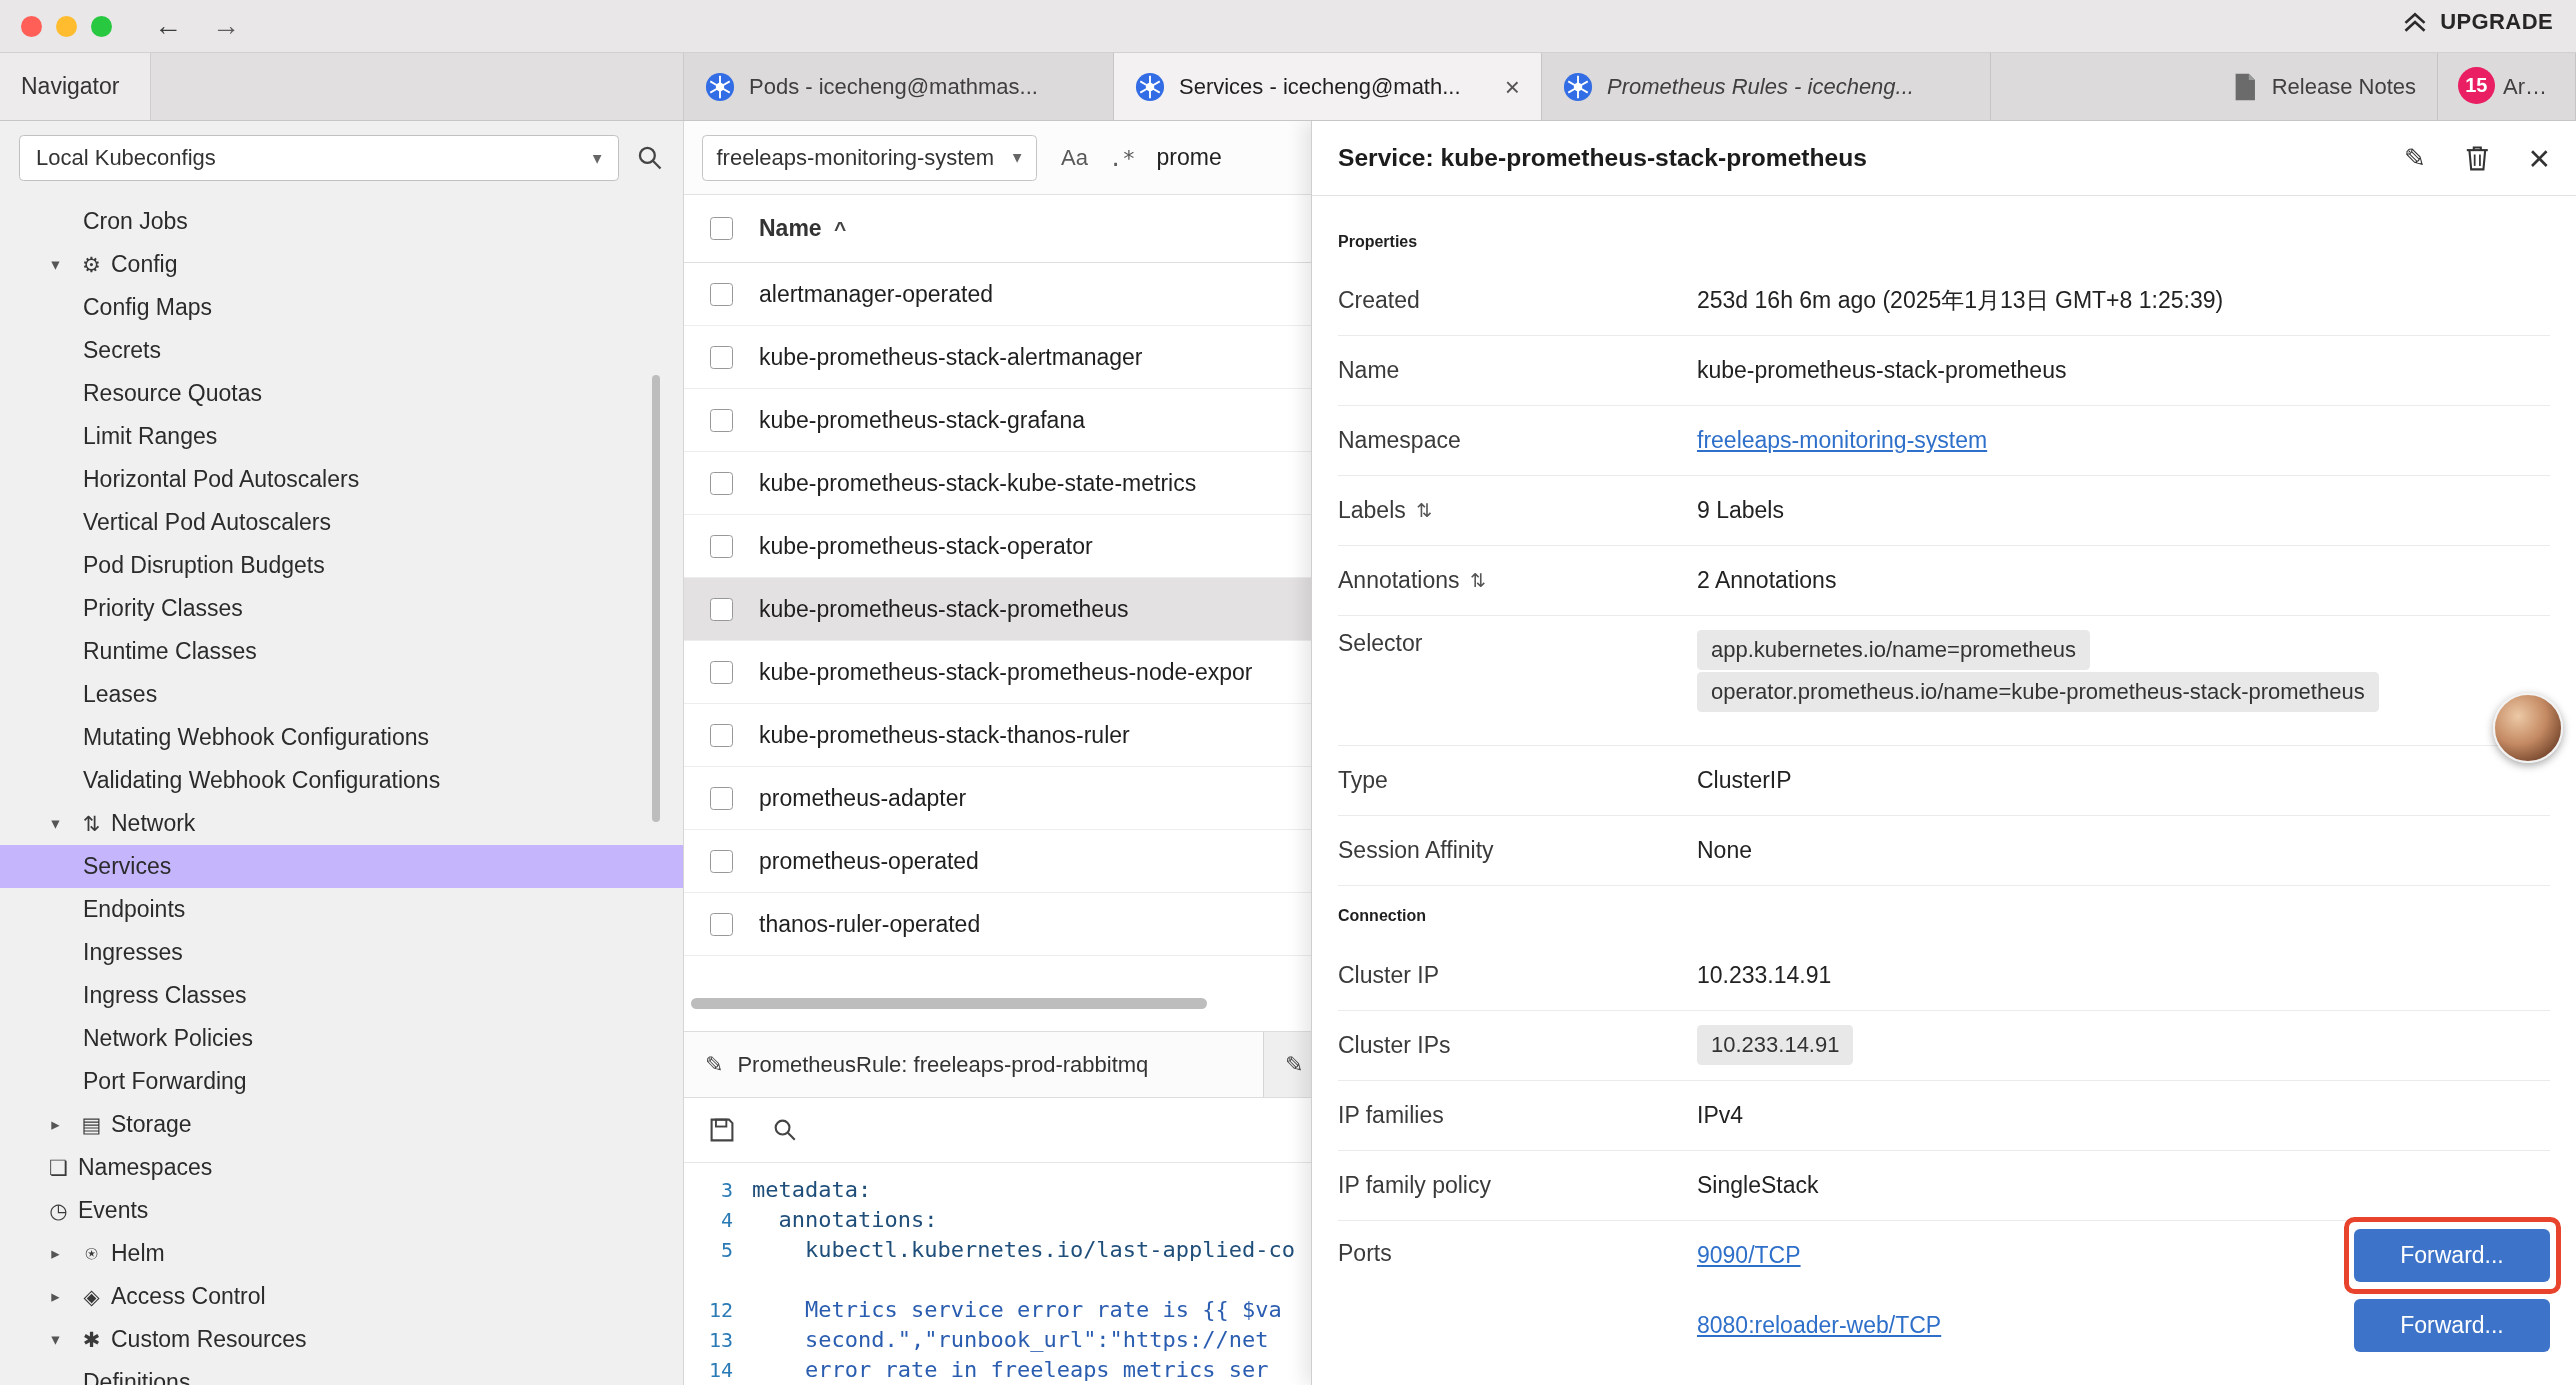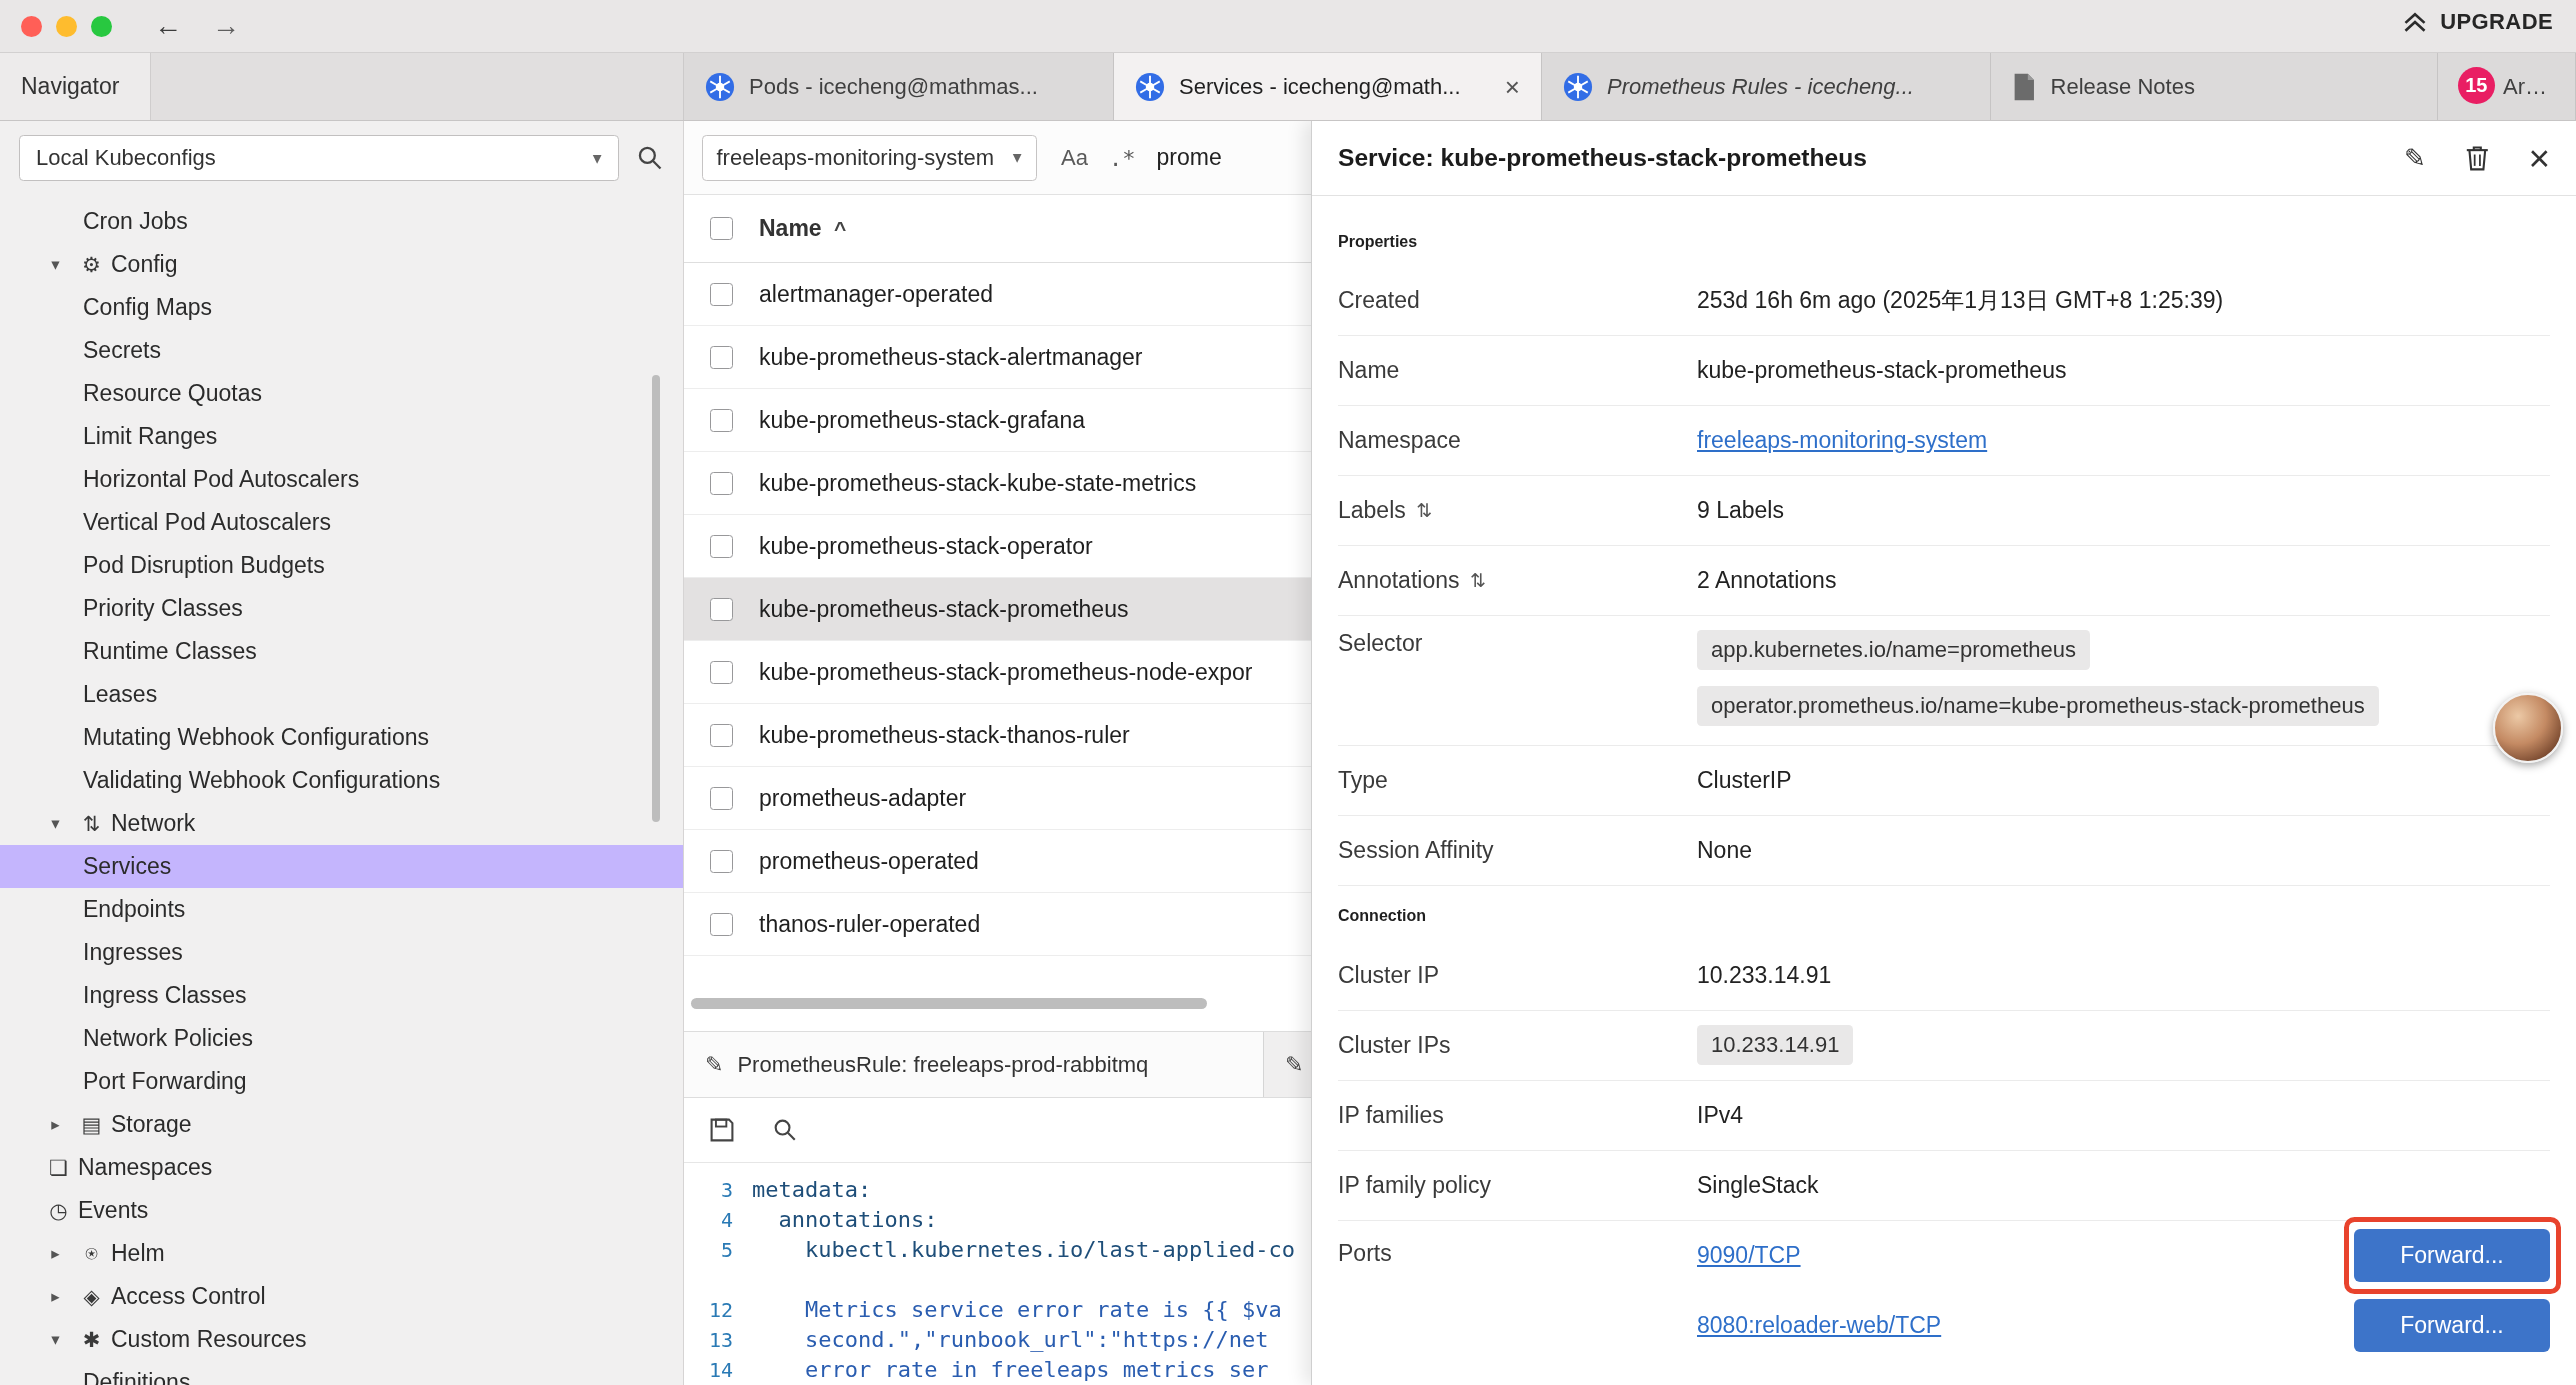--- a/index.html
+++ b/index.html
@@ -16,21 +16,21 @@
   #topbar-right { margin-left:auto; display:flex; align-items:center; gap:32px; padding-right:23px;flex-direction:column; }
   .upgrade { display:flex; align-items:center; gap:10.5px; font-size:22px; font-weight:700; color:#262626; letter-spacing:0.4px; }
   .notif-badge { width:37px; height:37px; border-radius:50%; background:#e91e63; color:#fff; font-size:20px; font-weight:700; display:flex; align-items:center; justify-content:center; }
   svg.ic { display:block; }
 
   
   #tabbar { position:absolute; left:0; top:53px; right:0; height:68px; background:#dcdada; border-bottom:0.9px solid #c7c5c5; display:flex; z-index:19; }
   #nav-zone { width:684px; height:100%; display:flex; border-right:0.9px solid #cccaca; background:#e1dfdf; }
   #navigator-tab { width:151px; height:100%; background:#edebeb; display:flex; align-items:center; padding-left:21px; font-size:23px; color:#333; border-right:0.9px solid #cfcdcd; }
   .tab { height:100%; display:flex; align-items:center; gap:14px; padding:0 21px; border-right:0.9px solid #c6c4c4; font-size:22px; color:#3f3f3f; white-space:nowrap; overflow:hidden; }
-  .tab.t1 { width:430px; } .tab.t2 { width:428px; } .tab.t3 { width:449px; } .tab.t4 { width:447px; } .tab.t5 { flex:1; min-width:0; }
+  .tab.t1 { width:430px; } .tab.t2 { width:428px; } .tab.t3 { width:449px; } .tab.t4 { width:447px;justify-content:flex-end; } .tab.t5 { flex:1; min-width:0; }
   .tab.active { background:#f3f1f1; color:#1f1f1f; }
   .tab.italic .tab-label { font-style:italic; }
   .tab-label { overflow:hidden; text-overflow:ellipsis; }
   .tab-close { margin-left:auto; font-size:26px; color:#555; line-height:1; }
 
   
   #sidebar { position:absolute; left:0; top:121px; bottom:0; width:684px; background:#f1f0f0; border-right:0.9px solid #d6d4d4; z-index:1; }
   #sidebar-search { height:74px; display:flex; align-items:center; padding:0 19px; gap:17.5px; }
   .kubeconfig-select { flex:1; height:46px; background:#fff; border:0.9px solid #c2c0c0; border-radius:4.4px; display:flex; align-items:center; justify-content:space-between; padding:0 16px; font-size:22px; color:#333; }
   .sel-chev { color:#666; font-size:17.5px; }
@@ -85,21 +85,21 @@
   .hicon.close { font-size:37px; font-weight:400; }
   #drawer-body { position:absolute; top:75px; bottom:0; left:0; right:0; overflow:hidden; padding:16px 26px 0 26px; }
   .section-title { font-size:16px; font-weight:700; color:#1f1f1f; margin:12.3px 0 7px 0; height:35px; display:flex; align-items:center; }
   .drow { display:flex; align-items:center; min-height:70px; border-bottom:0.9px solid #ebebeb; font-size:23px; }
   .dlabel { width:359px; flex-shrink:0; color:#3a3a3a; display:flex; align-items:center; gap:10.5px; }
   .updown-ic { font-size:19px; color:#555; }
   .dvalue { flex:1; color:#222; min-width:0; }
   .dlink { color:#2e6fc9; text-decoration:underline; cursor:pointer; }
   .badge { display:inline-block; background:#e9e8e8; border-radius:4.4px; padding:7px 14px; font-size:22px; color:#333; }
   .drow.selector-row { align-items:flex-start; padding:14px 0; min-height:130px; }
-  .selector-badges { display:flex; flex-direction:column; gap:16px; align-items:flex-start; }
+  .selector-badges { display:flex; flex-direction:column; gap:2px; align-items:flex-start; }
   .drow.ports-row { align-items:flex-start; border-bottom:none; }
   .ports-row .dlabel { padding-top:19px; }
   .ports-value { display:flex; flex-direction:column; }
   .port-line { height:70px; display:flex; align-items:center; justify-content:space-between; }
   .fwd-btn { width:196px; height:53px; background:#3d74c9; color:#fff; border:none; border-radius:6.1px; font-size:23px; font-family:"Liberation Sans", sans-serif; cursor:pointer; }
   .annot-wrap { position:relative; display:inline-block; }
   .red-box { position:absolute; inset:-12.3px -10.5px; border:5.3px solid #e8432d; border-radius:10.5px; pointer-events:none; z-index:3; }
 
   
   #avatar { position:absolute; left:2493px; top:693px; width:70px; height:70px; border-radius:50%; border:2.6px solid #f2f2f2; box-shadow:0 2.6px 8.8px rgba(0,0,0,.35); background:radial-gradient(circle at 35% 32%, #ecc9a6 0%, #c48a63 45%, #7a4a30 78%, #4c2c1c 100%); z-index:30; }

